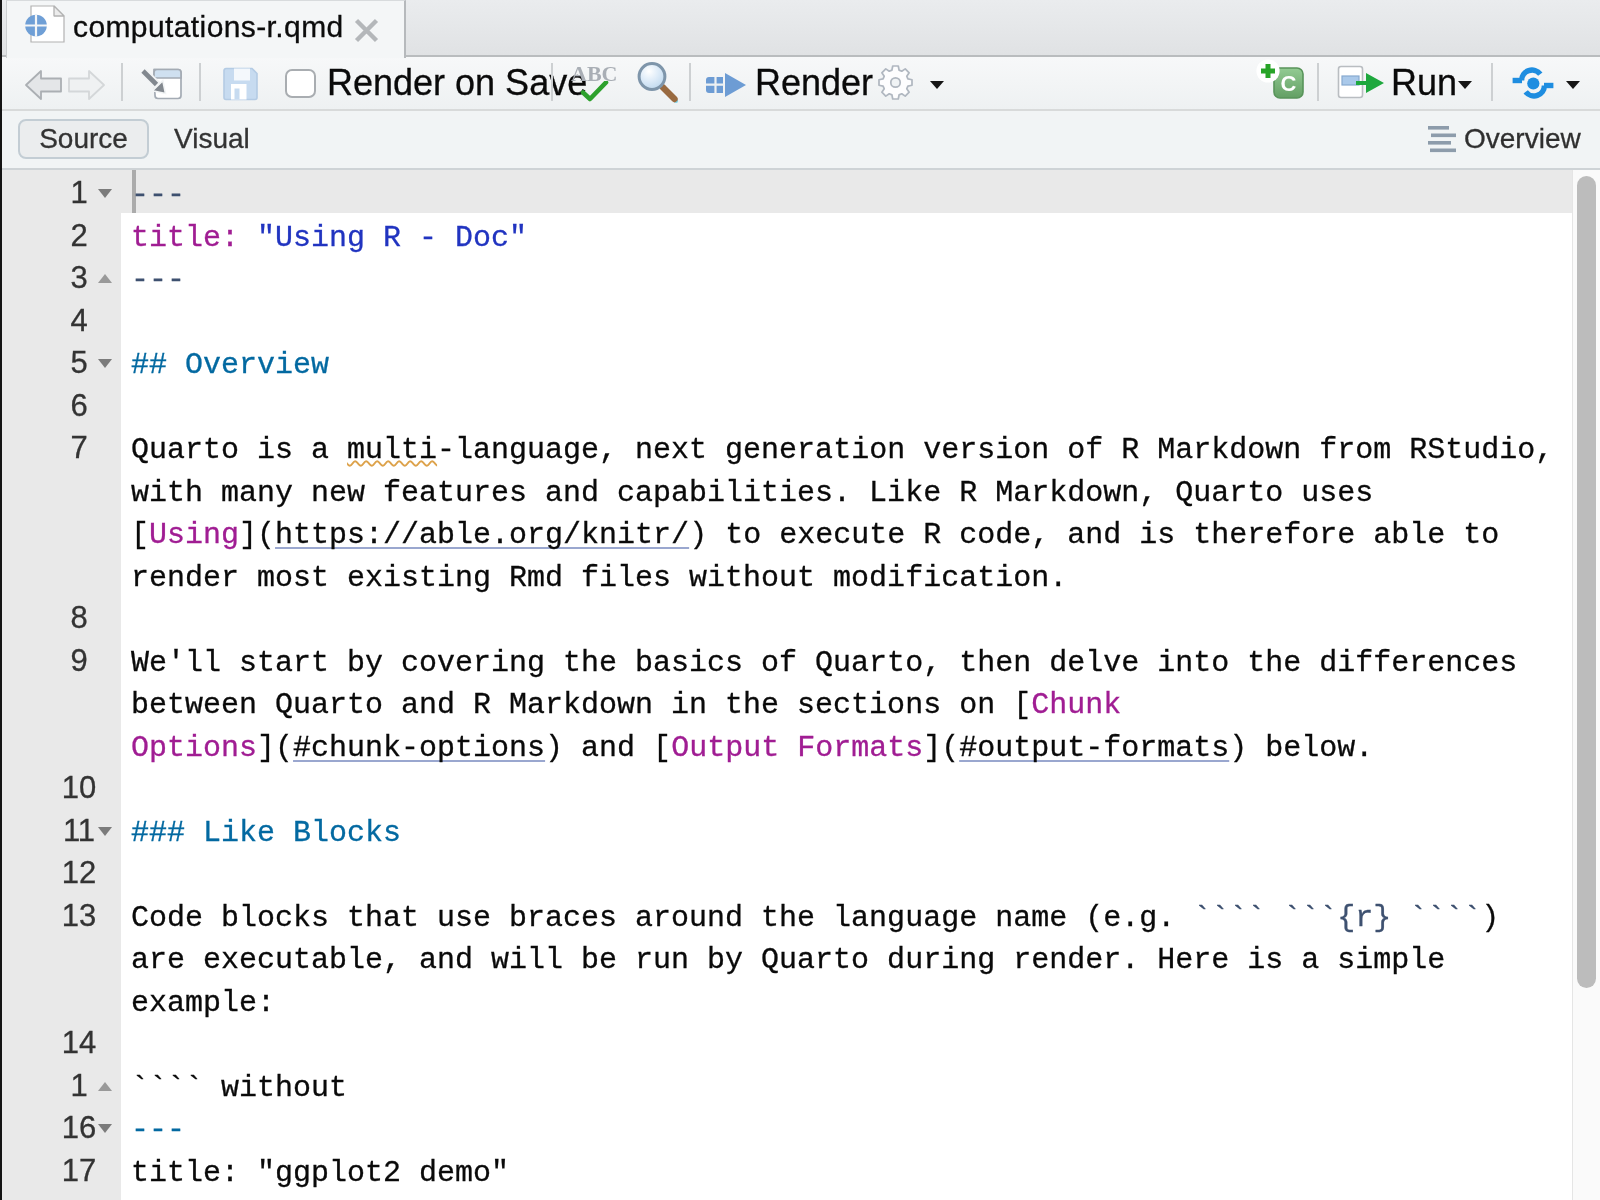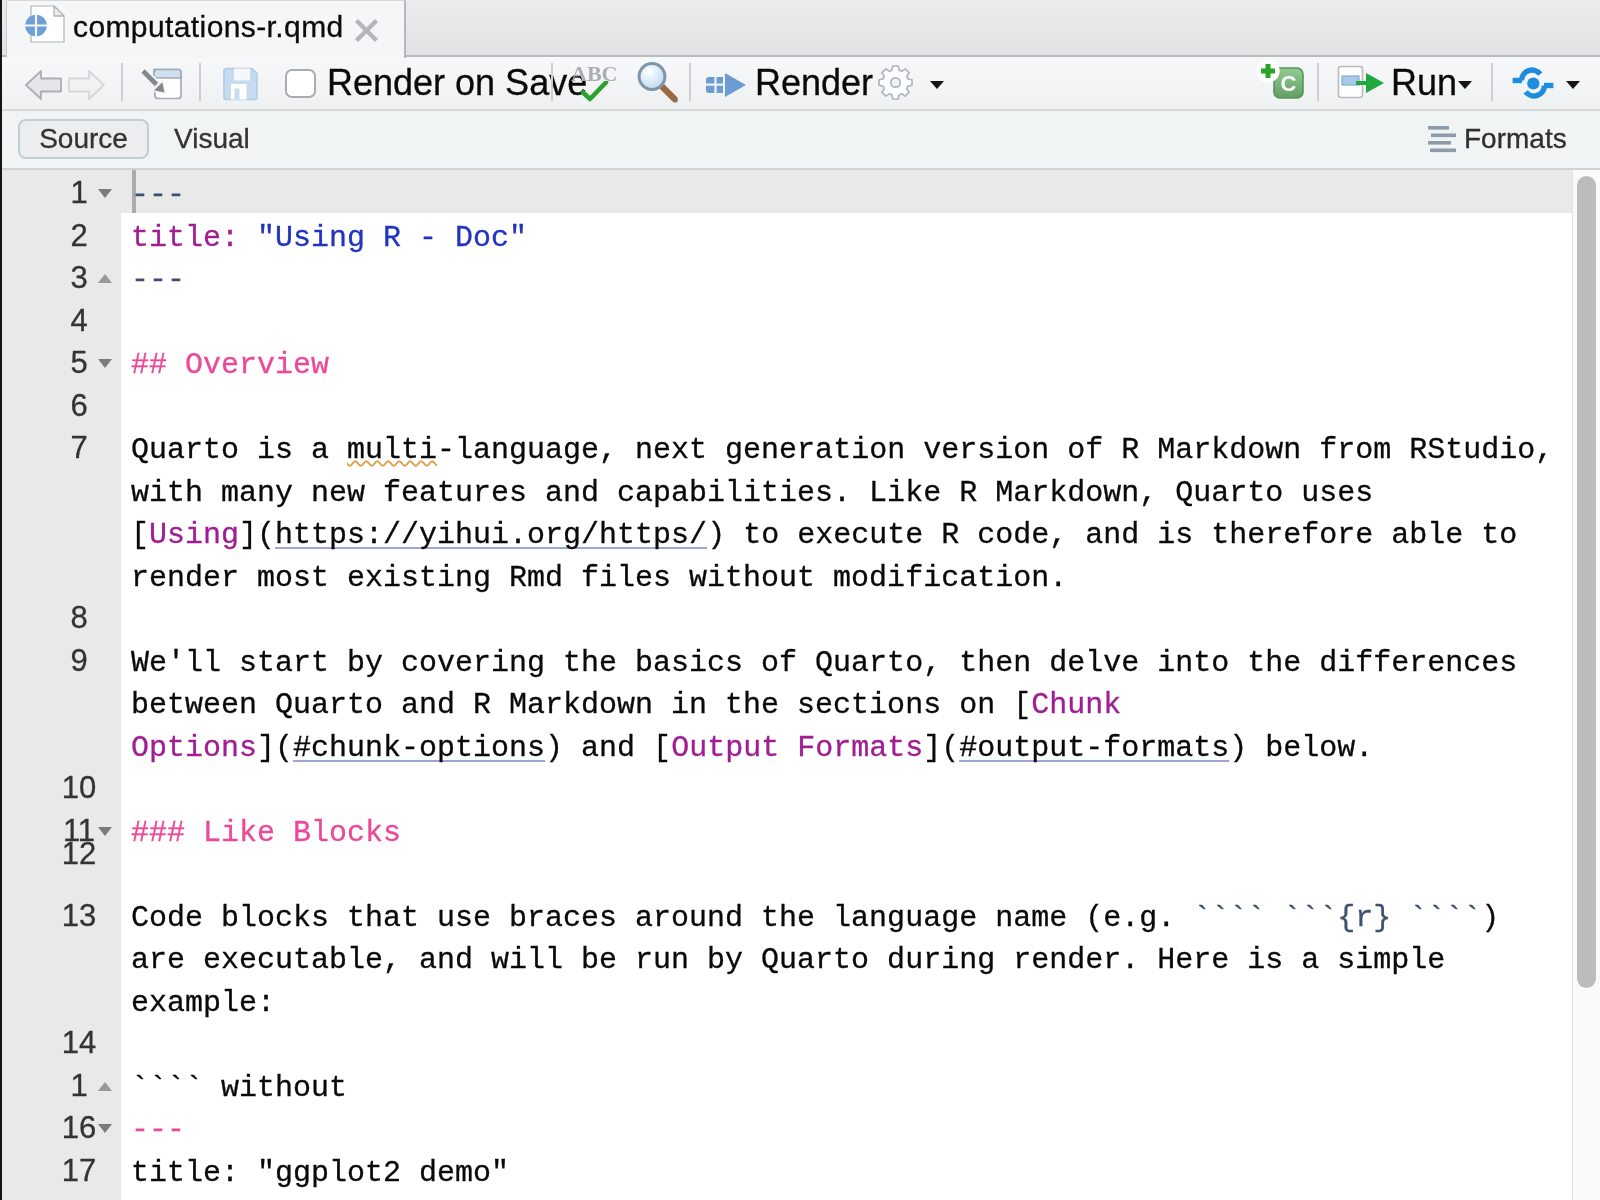--- a/index.html
+++ b/index.html
@@ -21,21 +21,21 @@
   #caret1{left:132px;top:170px;width:4px;height:43px;background:#ababab;}
   #sbtrack{left:1572px;top:170px;width:28px;height:1030px;background:#fafafa;border-left:1px solid #e5e5e5;}
   #sbthumb{left:1577px;top:176px;width:19px;height:812px;background:#bcbcbc;border-radius:10px;}
   .lnum{position:absolute;left:41px;width:76px;height:45px;line-height:45px;text-align:center;font-size:31px;color:#333;font-family:"Liberation Sans",sans-serif;-webkit-text-stroke:0.3px;}
   .fold-dn{position:absolute;left:98px;width:0;height:0;border-left:7.5px solid transparent;border-right:7.5px solid transparent;border-top:9px solid #7b7b7b;}
   .fold-up{position:absolute;left:98px;width:0;height:0;border-left:7.5px solid transparent;border-right:7.5px solid transparent;border-bottom:9px solid #999999;}
   .crow{position:absolute;left:131px;height:50px;line-height:50px;font-family:"Liberation Mono",monospace;font-size:30px;color:#0a0a0a;white-space:pre;-webkit-text-stroke:0.3px;}
   .sl{color:#3e5170;}   
   .mg{color:#a01d93;}   
   .sb{color:#2134c0;}   
-  .hb{color:#ec4899;}   
+  .hb{color:#0369a1;}   
   .un{text-decoration:underline;text-decoration-color:#9aa7cf;text-decoration-thickness:2px;text-underline-offset:4px;text-decoration-skip-ink:none;}
   .sq{text-decoration:underline wavy #dda24a;text-decoration-thickness:1.8px;text-underline-offset:2px;text-decoration-skip-ink:none;}
 </style>
 </head>
 <body>
 <div class="abs" id="tabstrip"></div>
 <div class="abs" id="tab"></div>
 <div class="abs" id="toolbar"></div>
 <div class="abs" id="subbar"></div>
 <div class="abs" id="leftedge"></div>
@@ -141,21 +141,21 @@
 <div class="abs" style="left:18px;top:119px;width:127px;height:36px;background:#ebedee;border:2px solid #c3cdd4;border-radius:8px;text-align:center;line-height:36px;font-size:28px;color:#333;-webkit-text-stroke:0.3px;">Source</div>
 <div class="abs" style="left:174px;top:119px;height:40px;line-height:40px;font-size:28px;color:#333;-webkit-text-stroke:0.3px;">Visual</div>
 <svg class="abs" style="left:1428px;top:124px" width="29" height="30" viewBox="0 0 29 30">
   <g fill="#8d9cab">
     <rect x="0" y="2" width="21" height="3.6"></rect>
     <rect x="3" y="9.5" width="25" height="3.6"></rect>
     <rect x="0" y="17" width="23" height="3.6"></rect>
     <rect x="2" y="24.5" width="26" height="3.6"></rect>
   </g>
 </svg>
-<div class="abs" style="left:1464px;top:119px;height:40px;line-height:40px;font-size:28px;color:#2f2f2f;-webkit-text-stroke:0.3px;">Formats</div>
+<div class="abs" style="left:1464px;top:119px;height:40px;line-height:40px;font-size:28px;color:#2f2f2f;-webkit-text-stroke:0.3px;">Overview</div>
 
 <div class="abs" id="editor"></div>
 <div class="abs" id="gutter"></div>
 <div class="abs" id="activeline"></div>
 <div class="abs" id="caret1"></div>
 <div class="abs" id="sbtrack"></div>
 <div class="abs" id="sbthumb"></div>
 
 <div class="lnum" style="top:170px">1</div>
 <div class="fold-dn" style="top:189px"></div>
@@ -165,36 +165,36 @@
 <div class="lnum" style="top:297.5px">4</div>
 <div class="lnum" style="top:340px">5</div>
 <div class="fold-dn" style="top:359px"></div>
 <div class="lnum" style="top:382.5px">6</div>
 <div class="lnum" style="top:425px">7</div>
 <div class="lnum" style="top:595px">8</div>
 <div class="lnum" style="top:637.5px">9</div>
 <div class="lnum" style="top:765px">10</div>
 <div class="lnum" style="top:807.5px">11</div>
 <div class="fold-dn" style="top:826.5px"></div>
-<div class="lnum" style="top:831px">12</div>
+<div class="lnum" style="top:850px">12</div>
 <div class="lnum" style="top:892.5px">13</div>
 <div class="lnum" style="top:1020px">14</div>
 <div class="lnum" style="top:1062.5px">1</div>
 <div class="fold-up" style="top:1081.5px"></div>
 <div class="lnum" style="top:1105px">16</div>
 <div class="fold-dn" style="top:1124px"></div>
 <div class="lnum" style="top:1147.5px">17</div>
 
 <div class="crow" style="top:170px"><span class="sl">---</span></div>
 <div class="crow" style="top:212.5px"><span class="mg">title:</span> <span class="sb">"Using R - Doc"</span></div>
 <div class="crow" style="top:255px"><span class="sl">---</span></div>
 <div class="crow" style="top:340px"><span class="hb">## Overview</span></div>
 <div class="crow" style="top:425px">Quarto is a <span class="sq">multi</span>-language, next generation version of R Markdown from RStudio,</div>
 <div class="crow" style="top:467.5px">with many new features and capabilities. Like R Markdown, Quarto uses</div>
-<div class="crow" style="top:510px">[<span class="mg">Using</span>](<span class="un">https://yihui.org/https/</span>) to execute R code, and is therefore able to</div>
+<div class="crow" style="top:510px">[<span class="mg">Using</span>](<span class="un">https://able.org/knitr/</span>) to execute R code, and is therefore able to</div>
 <div class="crow" style="top:552.5px">render most existing Rmd files without modification.</div>
 <div class="crow" style="top:637.5px">We'll start by covering the basics of Quarto, then delve into the differences</div>
 <div class="crow" style="top:680px">between Quarto and R Markdown in the sections on [<span class="mg">Chunk</span></div>
 <div class="crow" style="top:722.5px"><span class="mg">Options</span>](<span class="un">#chunk-options</span>) and [<span class="mg">Output Formats</span>](<span class="un">#output-formats</span>) below.</div>
 <div class="crow" style="top:807.5px"><span class="hb">### Like Blocks</span></div>
 <div class="crow" style="top:892.5px">Code blocks that use braces around the language name (e.g. <span class="sl">```` ```{r} ````</span>)</div>
 <div class="crow" style="top:935px">are executable, and will be run by Quarto during render. Here is a simple</div>
 <div class="crow" style="top:977.5px">example:</div>
 <div class="crow" style="top:1062.5px">```` without</div>
 <div class="crow" style="top:1105px"><span class="hb">---</span></div>

